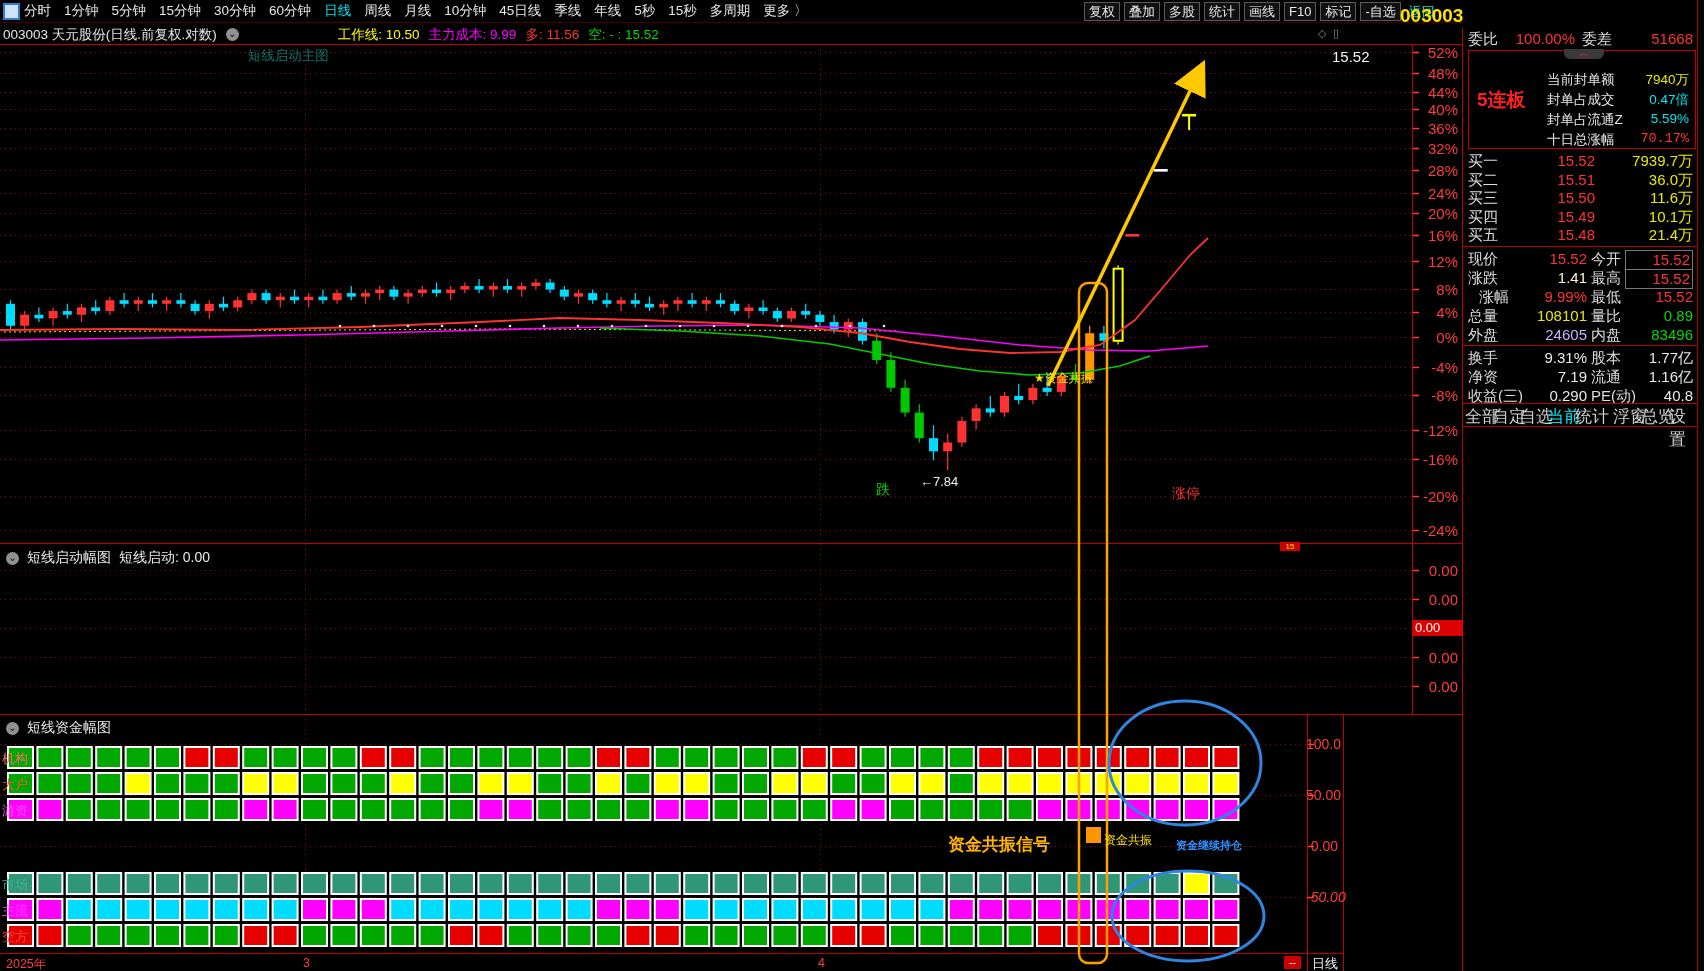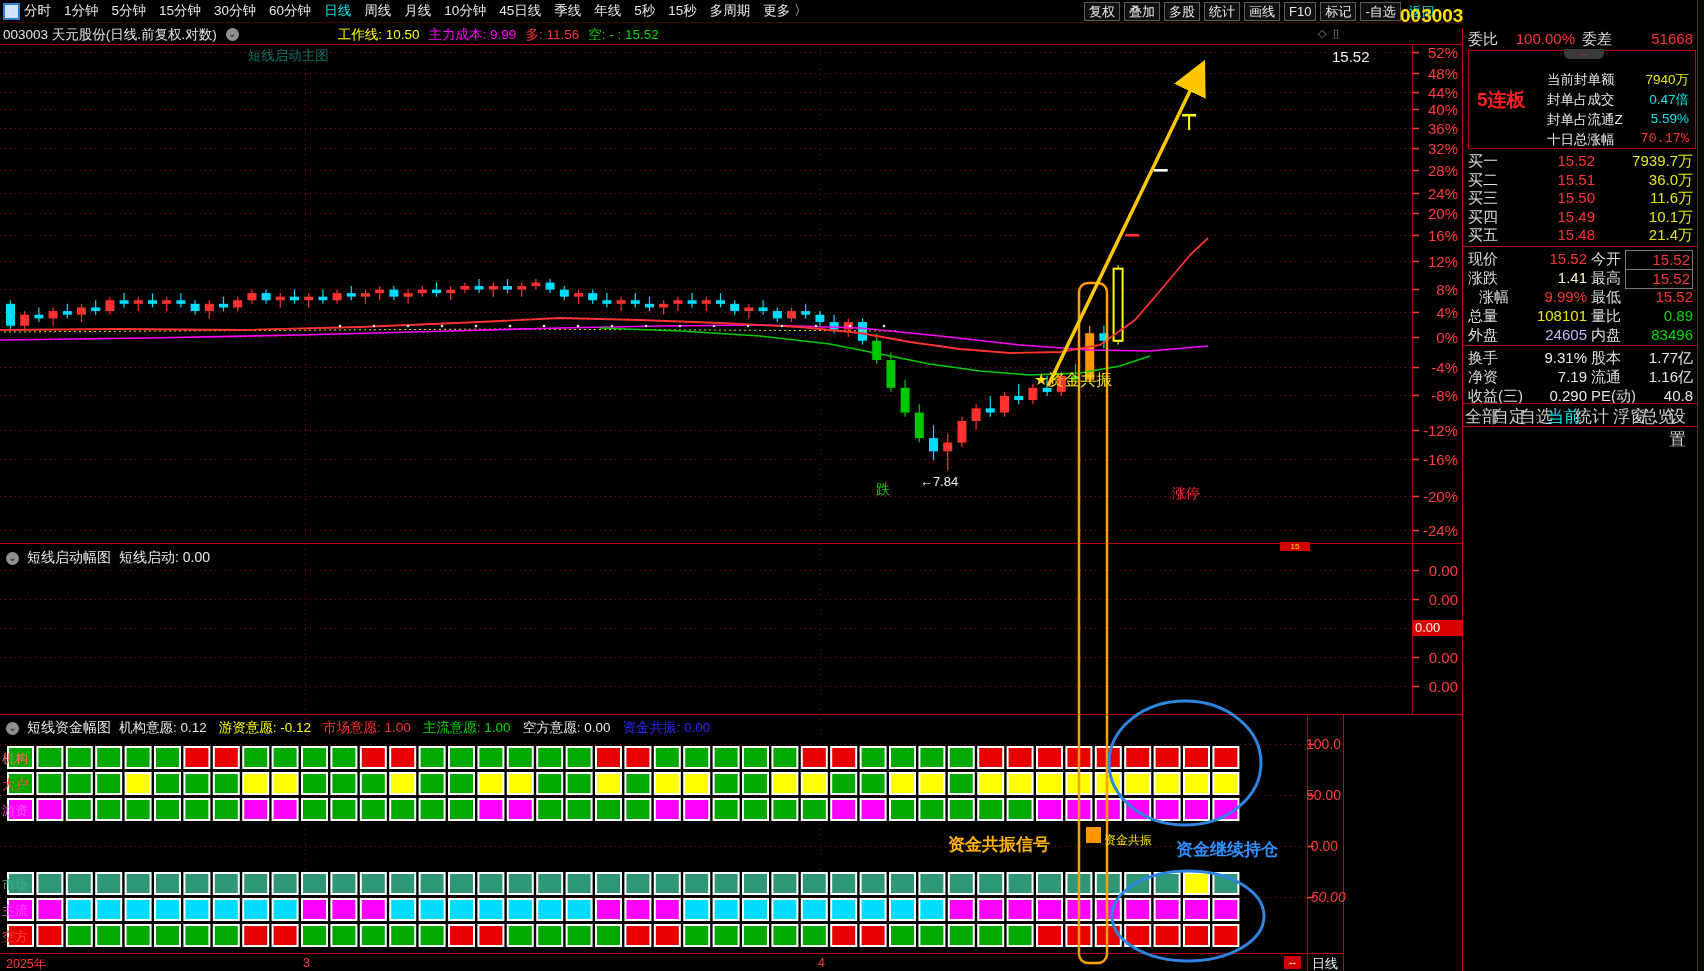--- a/index.html
+++ b/index.html
@@ -654,41 +654,33 @@
 
   <div class="t plabel" style="left:6px;top:549px">
     <span class="circ">⌄</span>
     <span>短线启动幅图</span>
     <span>短线启动: 0.00</span>
   </div>
 
   <div class="t plabel" style="left:6px;top:719px">
     <span class="circ">⌄</span>
     <span>短线资金幅图</span>
-    <span id="bstats" style="display:flex;gap:12px">
-        <span style="color: rgb(232, 232, 232); font-size: 13.5px;">机构意愿: 0.12</span>
-        <span style="color: rgb(255, 255, 0); font-size: 13.5px;">游资意愿: -0.12</span>
-        <span style="color: rgb(255, 50, 50); font-size: 13.5px;">市场意愿: 1.00</span>
-        <span style="color: rgb(0, 216, 0); font-size: 13.5px;">主流意愿: 1.00</span>
-        <span style="color: rgb(232, 232, 232); font-size: 13.5px;">空方意愿: 0.00</span>
-        <span style="color: rgb(43, 43, 255); font-size: 13.5px;">资金共振: 0.00</span>
-      </span>
   </div>
 
   <div class="t" style="left:876px;top:481px;color:#00d800;font-size:14px">跌</div>
   <div class="t" style="left:920px;top:474px;color:#efefef;font-size:13px">←7.84</div>
   <div class="t" style="left:1172px;top:485px;color:#ff3232;font-size:14px">涨停</div>
   <div class="t" style="left:1332px;top:48px;color:#f2f2f2;font-size:15px">15.52</div>
-  <div class="t" style="left:1034px;top:370px;color:#ffe000;font-size:16px">★资金共振</div>
-  <div class="redtag" style="left:1280px;top:542px;width:30px;height:9px">15</div>
+  <div class="t" style="left:1034px;top:370px;color:#ffe000;font-size:12px">★资金共振</div>
+  <div class="redtag" style="left:1280px;top:542px;width:20px;height:9px">15</div>
 
   <div class="t" style="left:948px;top:833px;color:#ffb400;font-size:17px;font-weight:bold">资金共振信号</div>
   <div class="orangesq" style="left:1086px;top:827px"></div>
   <div class="t" style="left:1104px;top:832px;color:#ffe000;font-size:12px">资金共振</div>
-  <div class="t" style="left:1176px;top:838px;color:#2f8fff;font-size:17px;font-weight:bold">资金继续持仓</div>
+  <div class="t" style="left:1176px;top:838px;color:#2f8fff;font-size:11px;font-weight:bold">资金继续持仓</div>
 
   <div class="t" style="left:6px;top:956px;color:#ff3b3b;font-size:12.5px">2025年</div>
   <div class="t" style="left:303px;top:956px;color:#ff3b3b;font-size:12.5px">3</div>
   <div class="t" style="left:818px;top:956px;color:#ff3b3b;font-size:12.5px">4</div>
   <div class="redtag" style="left:1284px;top:956px;width:17px;height:13px;font-size:10px;line-height:13px;color:#fff">--</div>
   <div class="t" style="left:1312px;top:955px;color:#f0f0f0;font-size:13px">日线</div>
 
   <div class="t" style="left:1318px;top:27px;color:#8a8a8a;font-size:11px">◇</div>
   <div class="t" style="left:1333px;top:27px;color:#8a8a8a;font-size:11px">▯</div>
   <div class="t" style="left:1680px;top:5px;width:11px;height:11px;border:1.5px solid #cfcfcf"></div>

